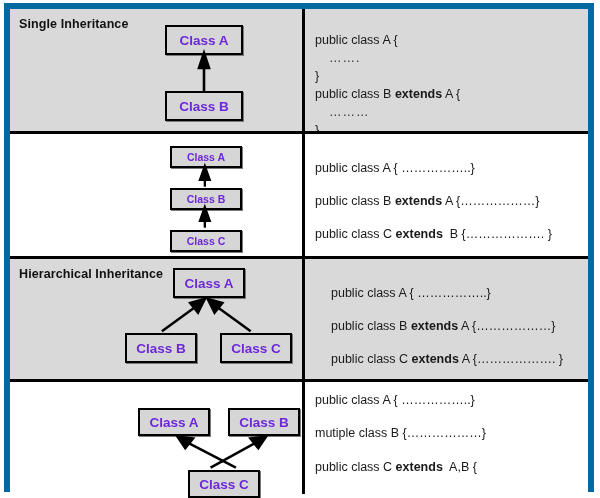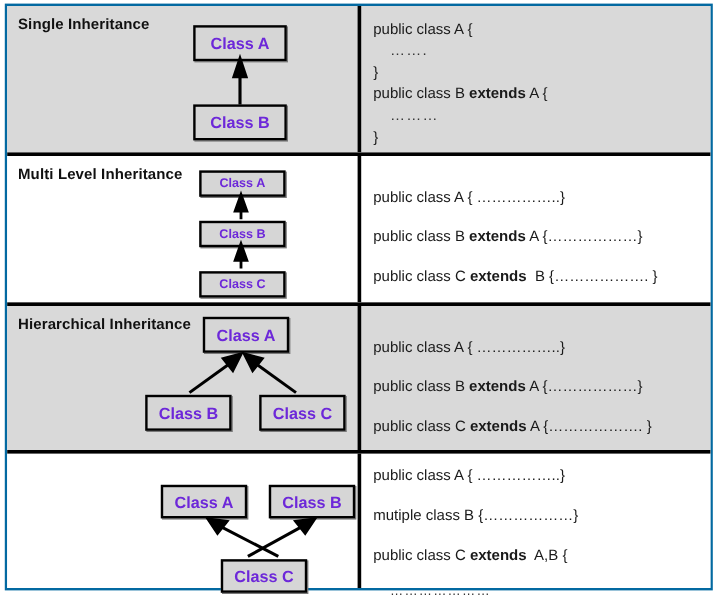--- a/index.html
+++ b/index.html
@@ -13,21 +13,21 @@
     font-family: "Liberation Sans", sans-serif;
     overflow: hidden;
   }
 
   #figure {
     position: absolute;
     left: 4px;
     top: 3px;
     width: 590px;
     height: 489px;
-    border: 2px solid #0369a1;
+    border: 6px solid #0369a1;
     box-sizing: border-box;
     background: #ffffff;
   }
 
   .row {
     position: absolute;
     left: 0;
     width: 100%;
     box-sizing: border-box;
     display: flex;
@@ -121,34 +121,33 @@
 
       <svg class="arrow-layer" viewBox="0 0 295 122">
         <g stroke="#000000" stroke-width="2.6" fill="#000000">
           <line x1="194" y1="82" x2="194" y2="56"></line>
           <polygon points="194,44 189,59 199,59"></polygon>
         </g>
       </svg>
     </div>
 
     <div class="pane-code">
-      <div class="code-block" style="top:10px;">
+      <div class="code-block" style="top:22px;">
         <div class="code-line">public class A {</div>
         <div class="code-line indent">…….</div>
         <div class="code-line">}</div>
         <div class="code-line"><span>public class B </span><span class="kw">extends</span><span> A {</span></div>
         <div class="code-line indent">………</div>
         <div class="code-line">}</div>
       </div>
     </div>
   </div>
 
   <div class="row plain divider-top" style="top:122px; height:125px;">
     <div class="pane-diagram">
-      <div class="row-title">Multi Level Inheritance</div>
 
       <div class="cbox sm" style="left:160px; top:12px; width:72px; height:22px;">Class A</div>
       <div class="cbox sm" style="left:160px; top:54px; width:72px; height:22px;">Class B</div>
       <div class="cbox sm" style="left:160px; top:96px; width:72px; height:22px;">Class C</div>
 
       <svg class="arrow-layer" viewBox="0 0 295 125">
         <g stroke="#000000" stroke-width="2.4" fill="#000000">
           <line x1="196" y1="54" x2="196" y2="44"></line>
           <polygon points="196,33 191,47 201,47"></polygon>
           <line x1="196" y1="96" x2="196" y2="86"></line>
@@ -159,21 +158,21 @@
 
     <div class="pane-code">
       <div class="code-block" style="top:26px;">
         <div class="code-line spaced">public class A { ……………..}</div>
         <div class="code-line spaced"><span>public class B </span><span class="kw">extends</span><span> A {………………}</span></div>
         <div class="code-line spaced"><span>public class C </span><span class="kw">extends</span><span>  B {………………. }</span></div>
       </div>
     </div>
   </div>
 
-  <div class="row shaded divider-top" style="top:247px; height:123px;">
+  <div class="row shaded divider-top" style="top:247px; height:123px;gap:16px;">
     <div class="pane-diagram">
       <div class="row-title">Hierarchical Inheritance</div>
 
       <div class="cbox lg" style="left:163px; top:9px; width:72px; height:30px;">Class A</div>
       <div class="cbox lg" style="left:115px; top:74px; width:72px; height:30px;">Class B</div>
       <div class="cbox lg" style="left:210px; top:74px; width:72px; height:30px;">Class C</div>
 
       <svg class="arrow-layer" viewBox="0 0 295 123">
         <g stroke="#000000" stroke-width="2.6" fill="#000000">
           <line x1="152" y1="74" x2="188" y2="48"></line>

